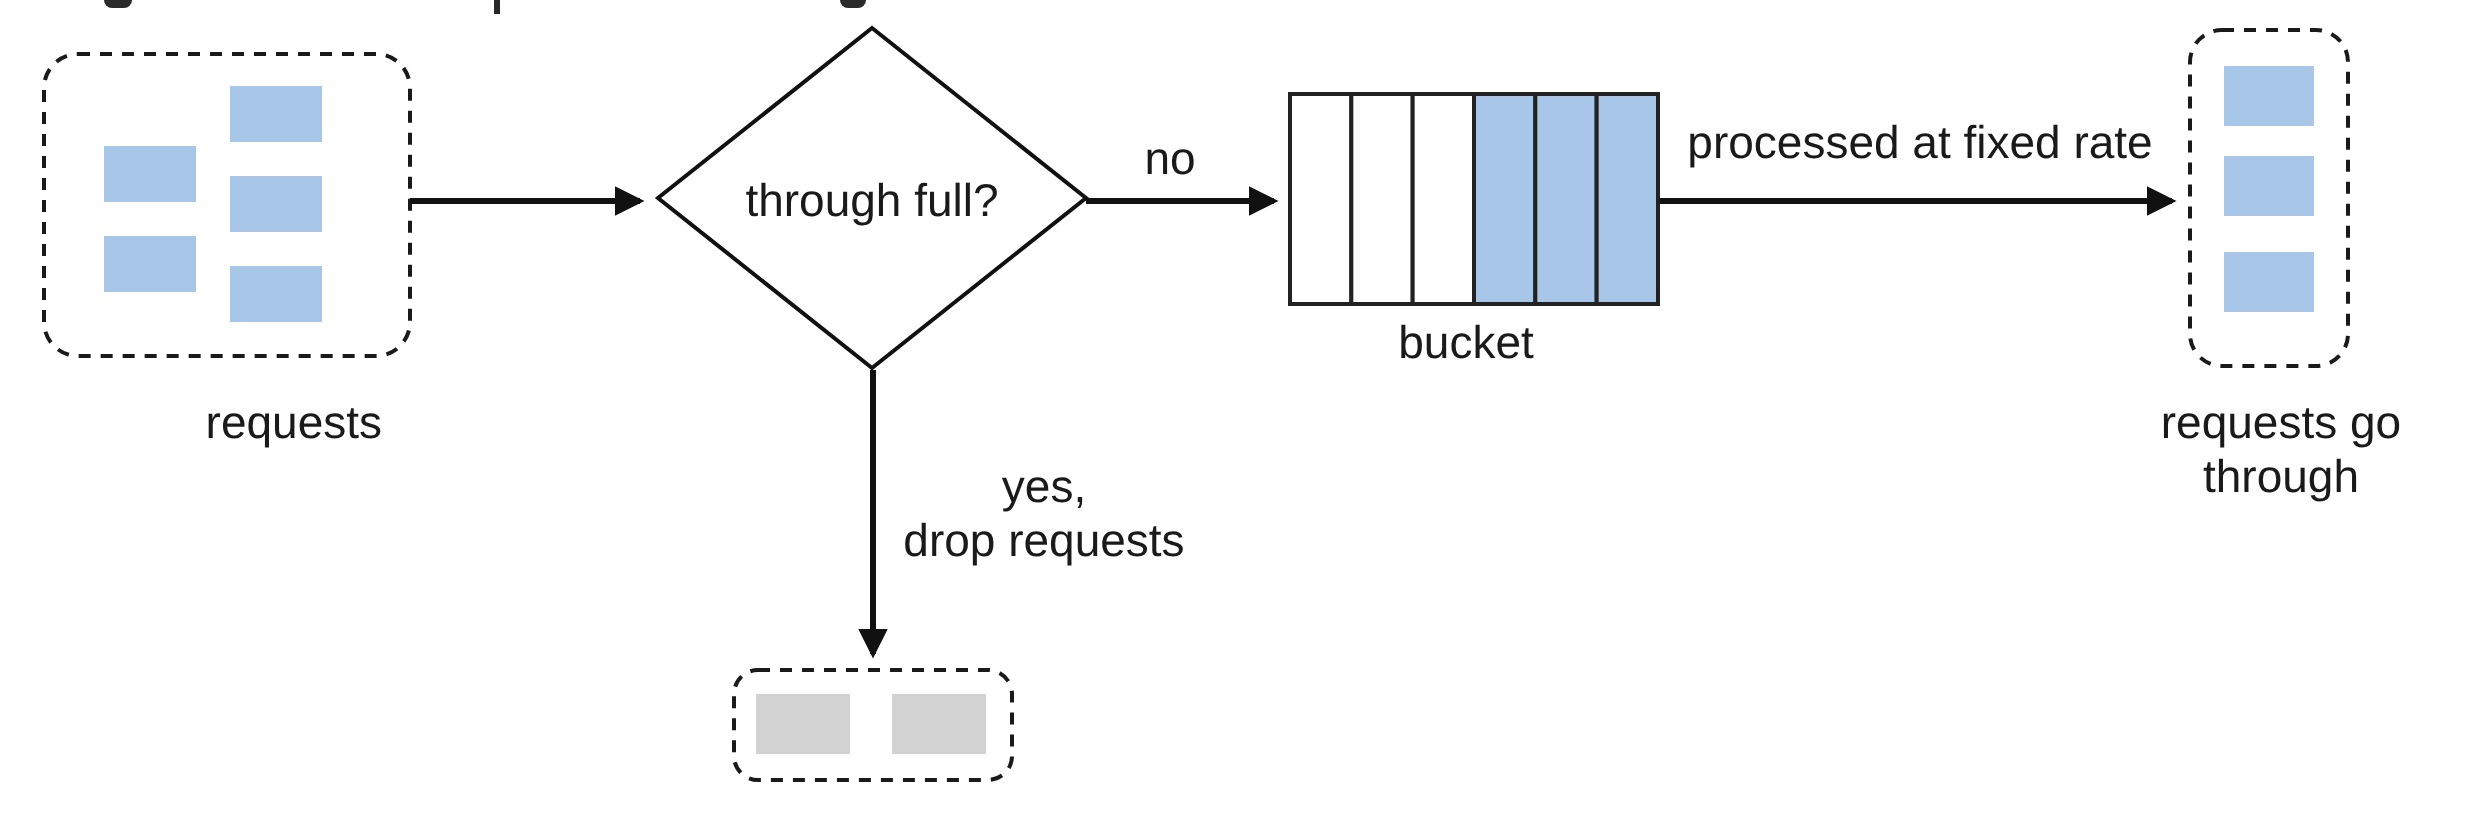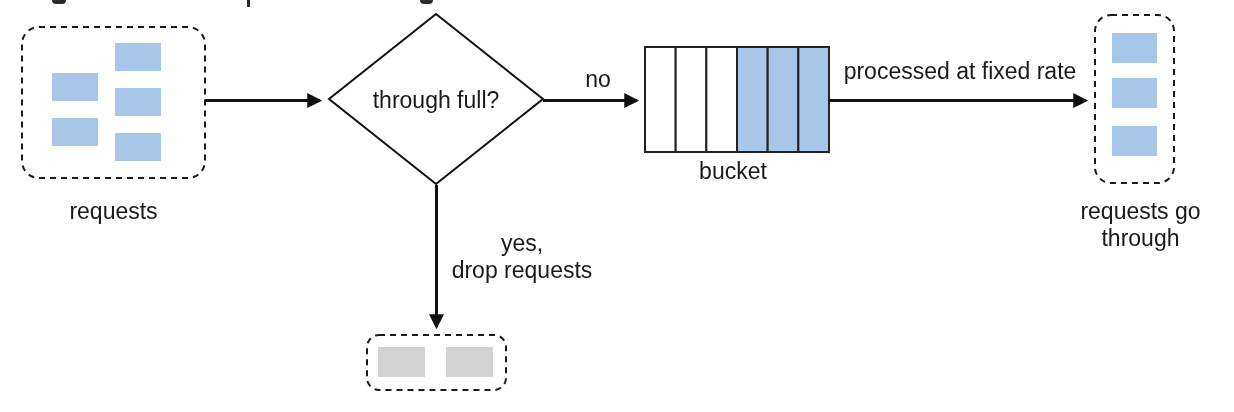--- a/index.html
+++ b/index.html
@@ -77,25 +77,25 @@
 
     <line x1="436.5" y1="185" x2="436.5" y2="327" stroke="#111111" stroke-width="3" marker-end="url(#arrowhead)"></line>
 
     <rect x="367" y="335" width="139" height="55" rx="12" fill="#ffffff" stroke="#1a1a1a" stroke-width="2" stroke-dasharray="6 5"></rect>
     <g id="g-dropped">
         <rect x="378" y="347" width="47" height="30" fill="#d2d2d2"></rect>
         <rect x="446" y="347" width="47" height="30" fill="#d2d2d2"></rect>
       </g>
   </svg>
 
-  <div class="lbl" style="left:36px;top:198px;width:155px;">requests</div>
+  <div class="lbl" style="left:36px;top:198px;width:155px;text-align:right;">requests</div>
 
   <div class="lbl" style="left:346px;top:87px;width:180px;">through full?</div>
 
-  <div class="lbl" style="left:573px;top:66px;width:50px;">no</div>
+  <div class="lbl" style="left:560px;top:66px;width:50px;">no</div>
 
   <div class="lbl" style="left:675px;top:158px;width:116px;">bucket</div>
 
   <div class="lbl" style="left:842px;top:58px;width:236px;">processed at fixed rate</div>
 
   <div class="lbl" style="left:430px;top:230px;width:184px;">yes,
 drop requests</div>
 
   <div class="lbl" style="left:1068px;top:198px;width:145px;">requests go
 through</div>

